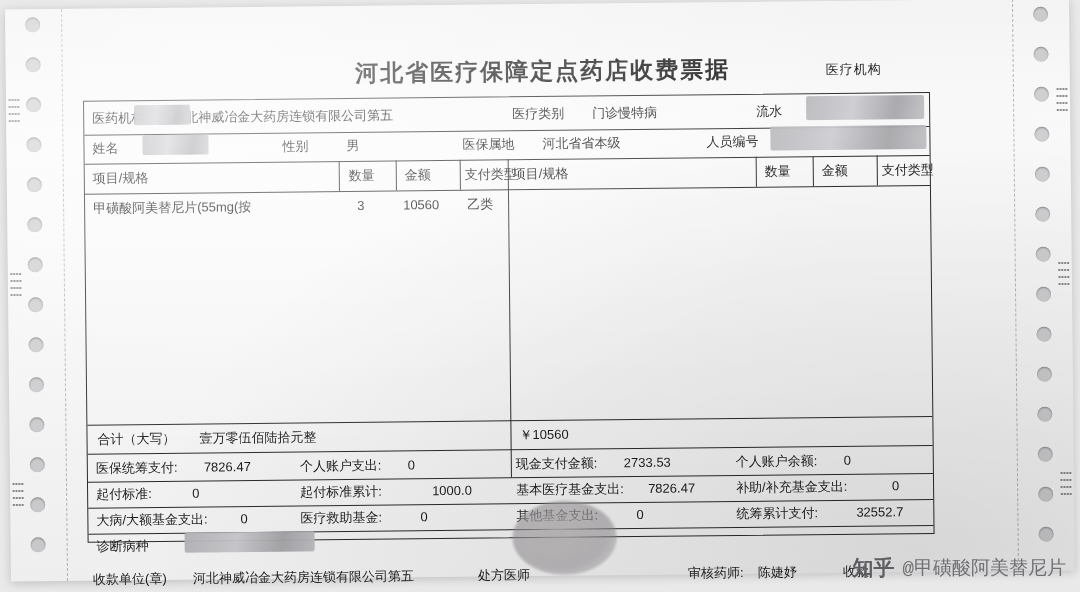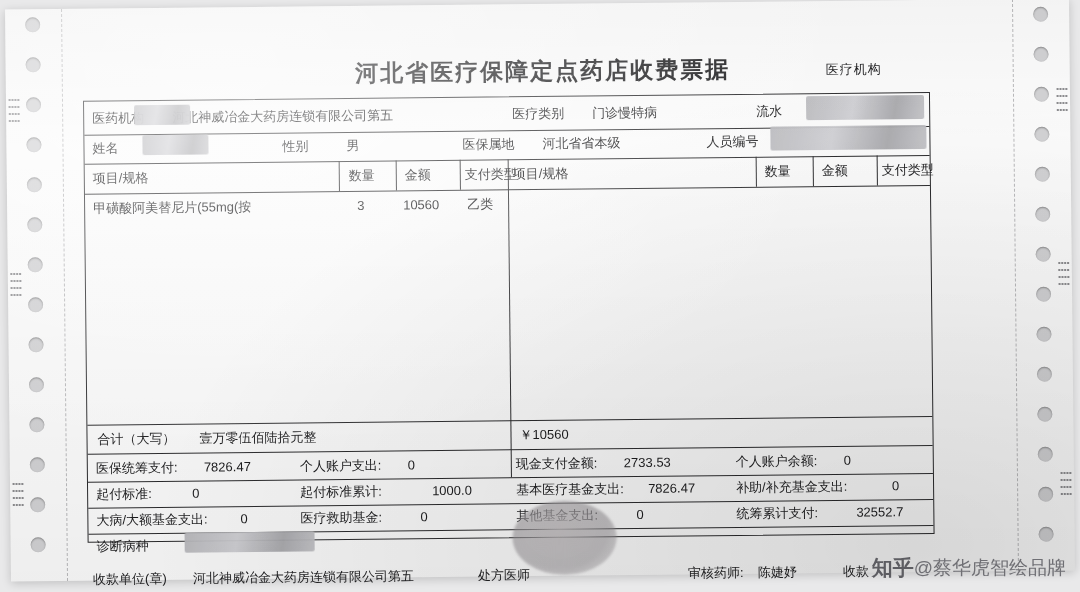--- a/index.html
+++ b/index.html
@@ -162,23 +162,24 @@
     filter: blur(1px);
   }
 
   
   .watermark {
     position: absolute;
     right: 14px;
     bottom: 10px;
     display: flex;
     align-items: center;
+    gap: 8px;
     color: #6f6f74;
     font-size: 19px;
-    font-family: Liberation Sans, sans-serif;
+    font-family: Liberation Mono, monospace;
     justify-content: flex-end;
   }
   .wm-logo {
     font-weight: bold;
     font-size: 21px;
     color: #5d5d62;
   }
 </style>
 </head>
 <body>
@@ -330,15 +331,15 @@
       <div class="cell lbl" style="left:605px; top:522px;">审核药师:</div>
       <div class="cell" style="left:675px; top:522px;">陈婕妤</div>
       <div class="cell lbl" style="left:760px; top:522px;">收款</div>
 
       <div class="stamp"></div>
     </div>
   </div>
 
   <div class="watermark">
     <span class="wm-logo">知乎</span>
-    <span>@蔡华虎智绘品牌</span>
+    <span>@甲磺酸阿美替尼片</span>
   </div>
 </div>
 
 </body></html>

